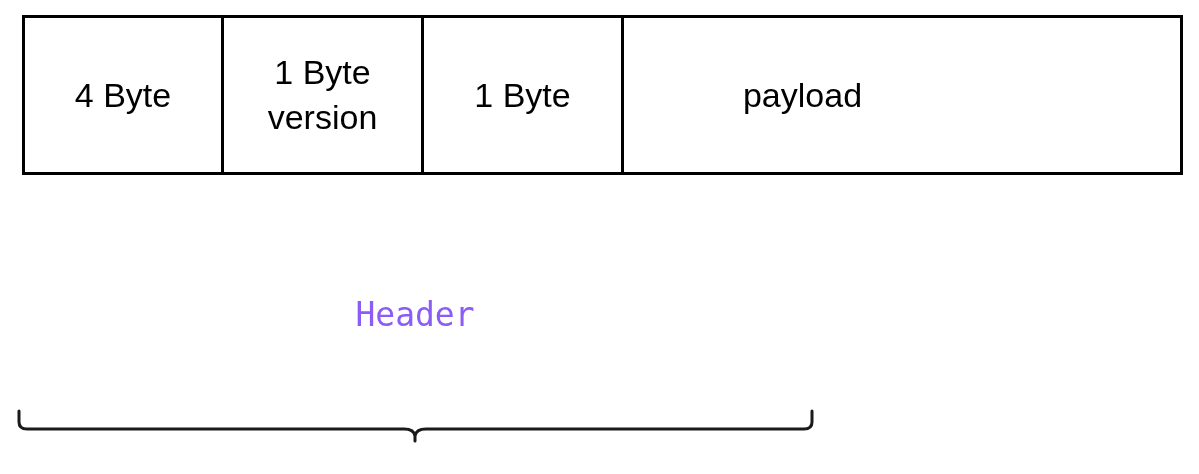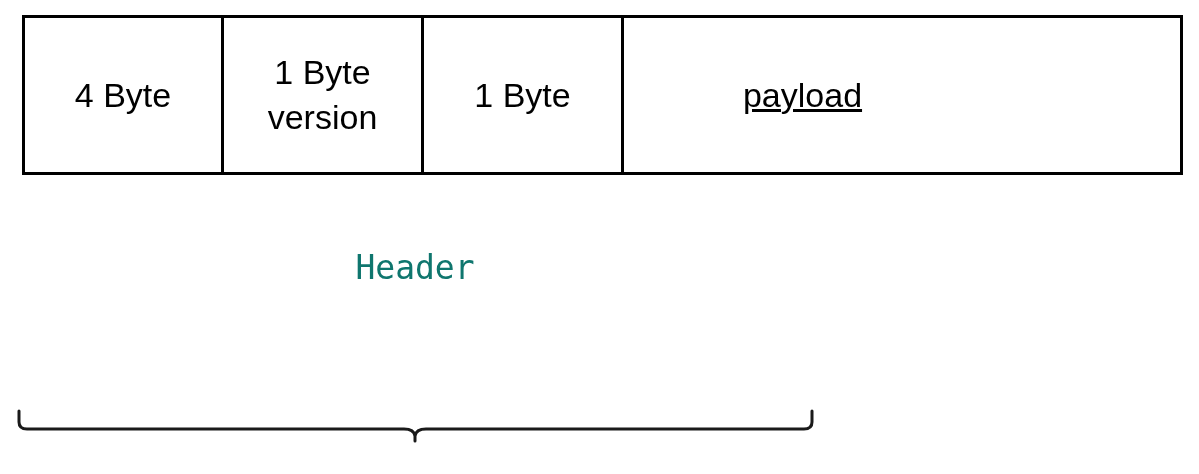--- a/index.html
+++ b/index.html
@@ -40,21 +40,20 @@
     border-right: 3px solid #000000;
     display: flex;
     flex-direction: column;
     align-items: center;
     justify-content: center;
     background: #ffffff;
     overflow: hidden;
   }
   .field-cell:last-child {
     border-right: none;
-    text-decoration: underline;
   }
   .field-line {
     font-family: "Liberation Sans", sans-serif;
     font-size: 34px;
     line-height: 45px;
     color: #000000;
     white-space: nowrap;
     text-align: center;
   }
 
@@ -70,23 +69,24 @@
     stroke-linecap: round;
     stroke-linejoin: round;
   }
 
   
   .group-label {
     position: absolute;
     font-family: "DejaVu Sans Mono", "Liberation Mono", monospace;
     font-size: 33px;
     line-height: 40px;
-    color: #0f766e;
+    color: #8b5cf6;
     white-space: nowrap;
     text-align: center;
+    margin-top: 47px;
   }
 </style>
 </head>
 <body>
 
 <div id="diagram-root">
 
   <div class="field-row">
 
     <div class="field-cell" style="width:199px;">

